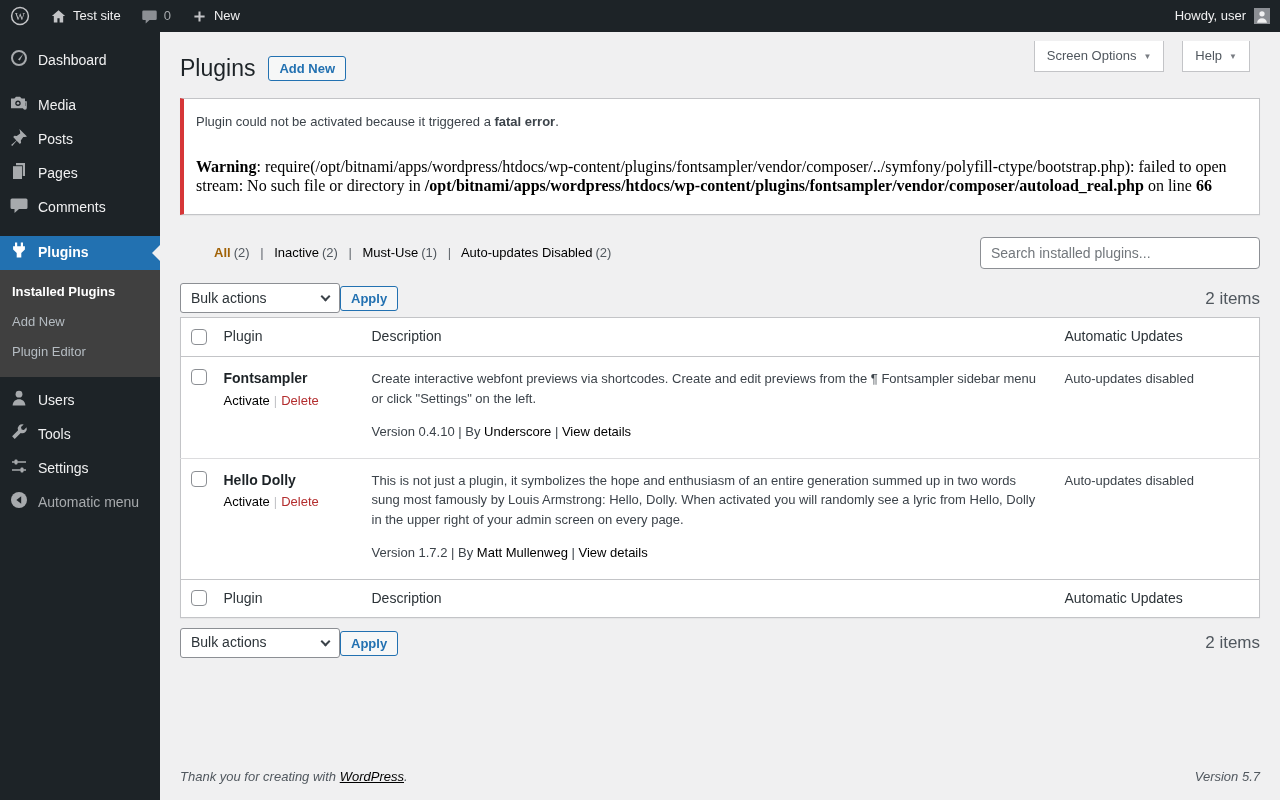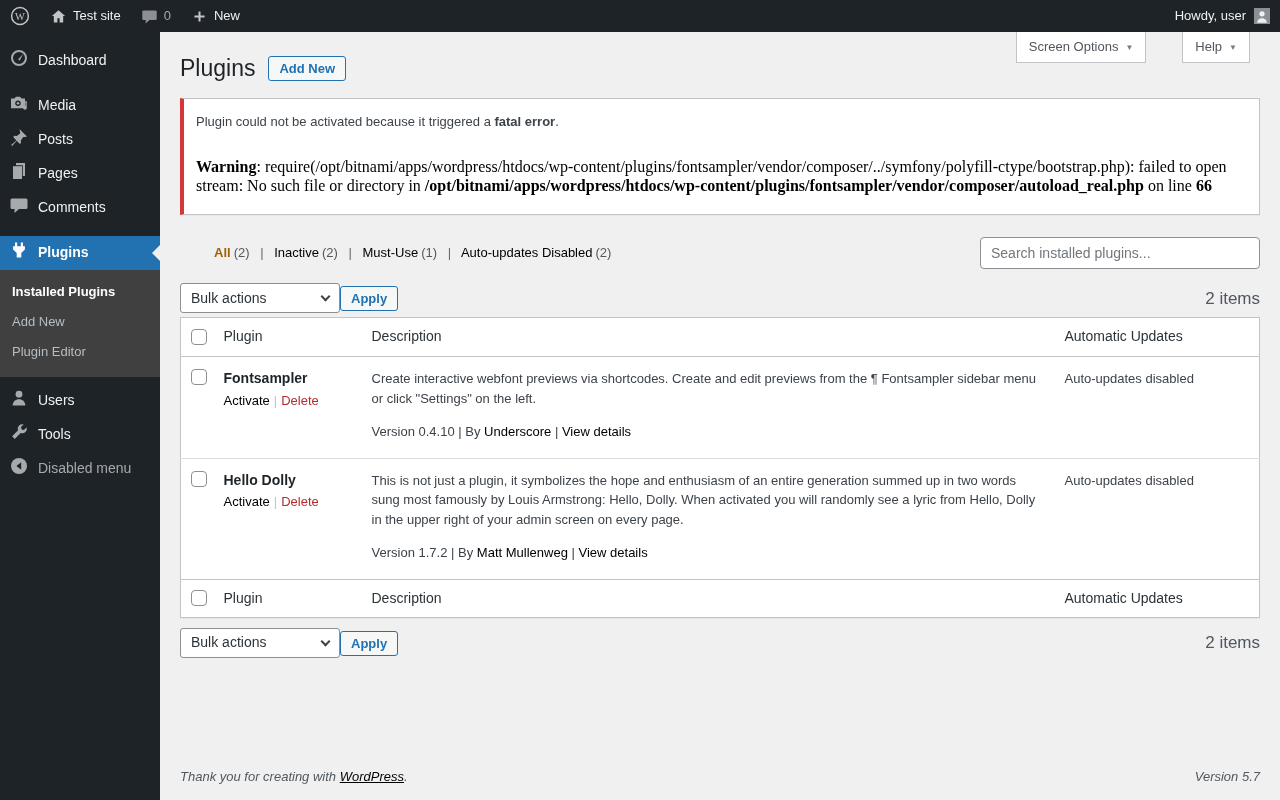--- a/index.html
+++ b/index.html
@@ -33,21 +33,21 @@
   .menu-item.active svg { color:#fff; }
   .menu-item.active::after { content:""; position:absolute; right:0; top:50%; transform:translateY(-50%); border:8px solid transparent; border-right-color:#f0f0f1; }
   .submenu { background:#404040; padding:7px 0 9px; }
   .submenu-item { padding:6px 12px; font-size:13px; color:#b5bcc2; cursor:pointer; }
   .submenu-item.current { color:#fff; font-weight:bold; }
   .collapse-item { margin-top:0; color:#a7aaad; font-weight:normal; }
   .collapse-item .label { color:#a7aaad; }
 
   
   .content { flex:1; position:relative; display:flex; flex-direction:column; background:#f0f0f1; }
-  .screen-meta { position:absolute; top:0; right:30px; display:flex; gap:36px;justify-content:center; }
+  .screen-meta { position:absolute; top:9px; right:30px; display:flex; gap:18px;justify-content:center; }
   .meta-link { background:#fff; border:1px solid #c3c4c7; border-top:none; padding:6px 12px; font-size:13px; color:#50575e; display:flex; align-items:center; gap:7px; cursor:pointer; }
   .meta-arrow { font-size:8px; color:#787c82; }
 
   .wrap { margin:20px 20px 0; }
   .page-header { display:flex; align-items:center; gap:13px; padding-top:2px; }
   h1 { margin:0; font-size:23px; font-weight:400; color:#1d2327; line-height:1.3; }
   .button { display:inline-flex; align-items:center; background:#f6f7f7; border:1px solid #2271b1; border-radius:3px; color:#2271b1; font-size:13px; font-weight:bold; padding:4px 10px; cursor:pointer; font-family:inherit; }
 
   .notice { background:#fff; border:1px solid #c3c4c7; border-left:4px solid #d63638; box-shadow:0 1px 1px rgba(0,0,0,.04); padding:1px 12px; margin-top:14px; }
   .notice .msg { margin:11px 0; padding:2px 0; font-size:13px; color:#3c434a; }
@@ -198,26 +198,34 @@
             <path d="M3.6 17.5c.4-4 2.8-6.2 6.4-6.2s6 2.2 6.4 6.2z"></path>
           </svg></span>
     <span class="label">Users</span>
   </div>
   <div class="menu-item">
     <span><svg viewBox="0 0 20 20" fill="currentColor">
             <path d="M17.6 5.3a4.5 4.5 0 0 1-5.9 5.6l-6 6-2.6-2.6 6-6a4.5 4.5 0 0 1 5.6-5.9L12 5.1l.6 2.3 2.3.6z"></path>
           </svg></span>
     <span class="label">Tools</span>
   </div>
+  <div class="menu-item">
+    <span><svg viewBox="0 0 20 20" fill="currentColor">
+            <path d="M3 5.2h14v1.6H3zM3 13.2h14v1.6H3z"></path>
+            <rect x="5.5" y="3.4" width="3" height="5.2" rx="1"></rect>
+            <rect x="11.5" y="11.4" width="3" height="5.2" rx="1"></rect>
+          </svg></span>
+    <span class="label">Settings</span>
+  </div>
   <div class="menu-item collapse-item">
     <span><svg viewBox="0 0 20 20">
             <circle cx="10" cy="10" r="8" fill="#a7aaad"></circle>
             <path d="M12.2 6.2L7.4 10l4.8 3.8z" fill="#1d2327"></path>
           </svg></span>
-    <span class="label">Disabled menu</span>
+    <span class="label">Automatic menu</span>
   </div>
 </aside>
 
 <main class="content">
   <div class="screen-meta">
     <div class="meta-link">
       <span>Screen Options</span>
       <span class="meta-arrow">▼</span>
     </div>
     <div class="meta-link">

